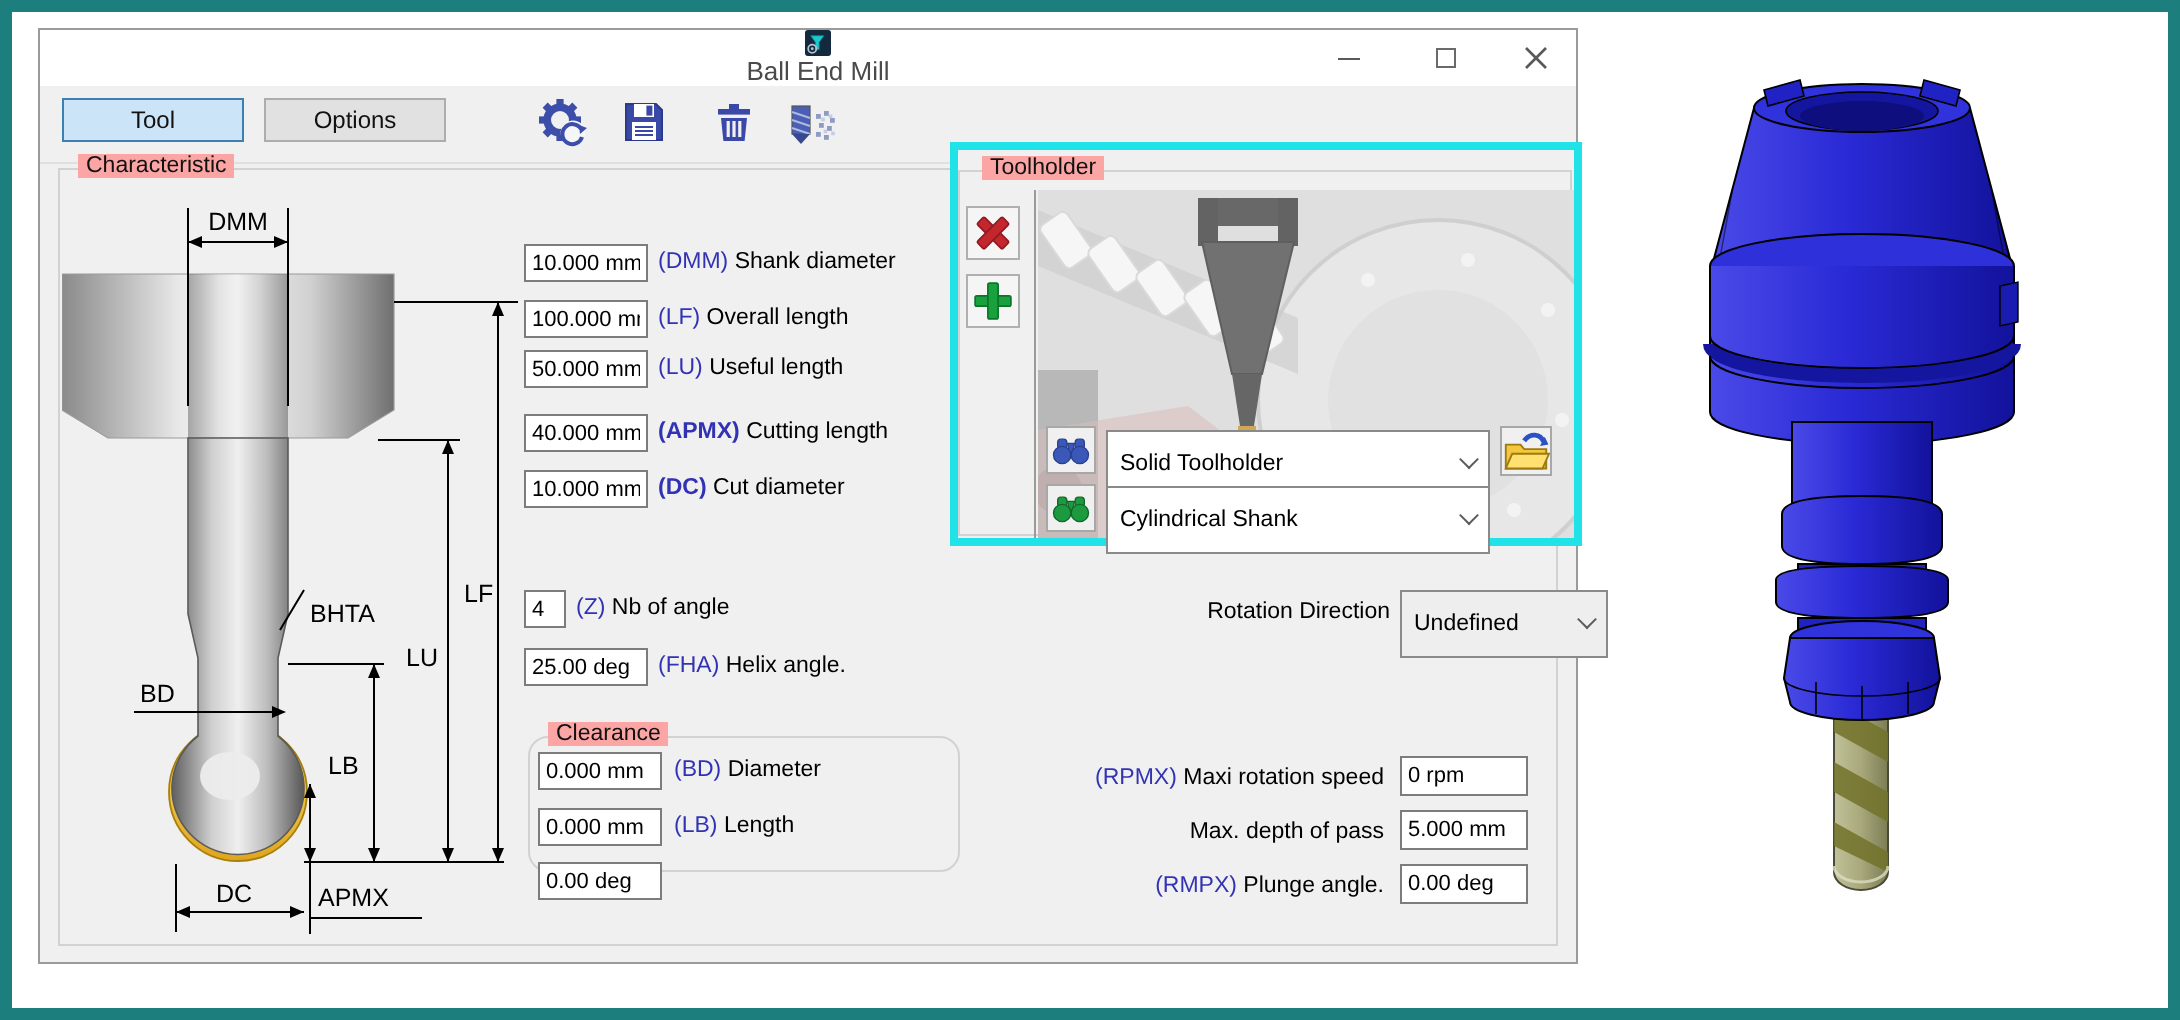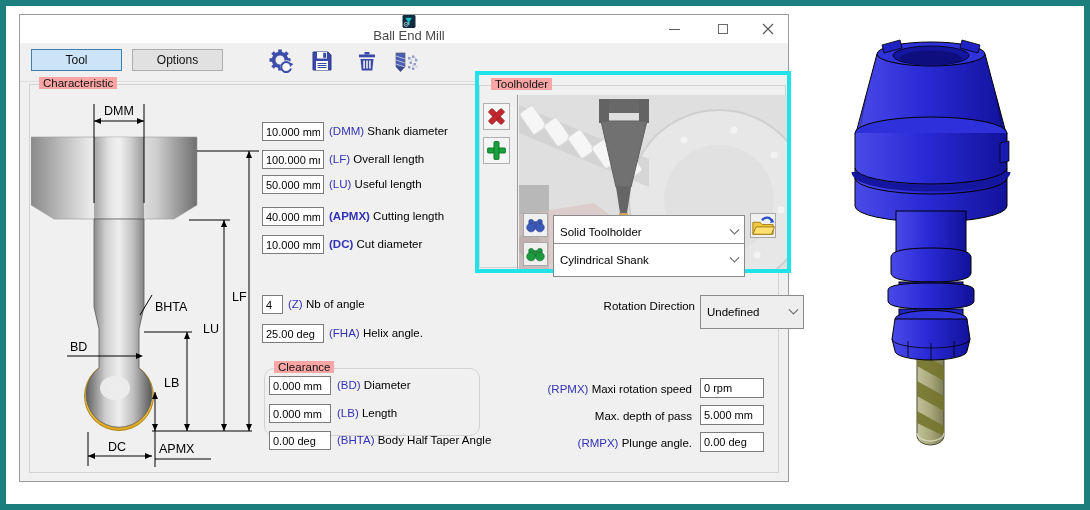--- a/index.html
+++ b/index.html
@@ -277,23 +277,20 @@
     </div>
     <input class="fld" style="left: 249px; top: 361px; width: 62px;" value="0.000 mm">
     <div class="lblrow" style="left:317px; top:360px;">
       <span class="code">(BD)</span> <span>Diameter</span>
     </div>
     <input class="fld" style="left: 249px; top: 389px; width: 62px;" value="0.000 mm">
     <div class="lblrow" style="left:317px; top:388px;">
       <span class="code">(LB)</span> <span>Length</span>
     </div>
     <input class="fld" style="left: 249px; top: 416px; width: 62px;" value="0.00 deg">
-    <div class="lblrow" style="left:317px; top:415px;">
-      <span class="code">(BHTA)</span> <span>Body Half Taper Angle</span>
-    </div>
 
     <div class="th-hl">
       <div class="th-group">
         <span class="grouplabel" style="left:11px;">Toolholder</span>
       </div>
 
       <svg style="position:absolute; left:40px; top:20px;" width="268" height="174" viewBox="0 0 268 174">
         <rect width="268" height="174" fill="#d6d6d6"></rect>
         <circle cx="200" cy="105" r="90" fill="#e0e0e0" stroke="#c2c2c2" stroke-width="2"></circle>
         <circle cx="200" cy="105" r="55" fill="#d9d9d9"></circle>

